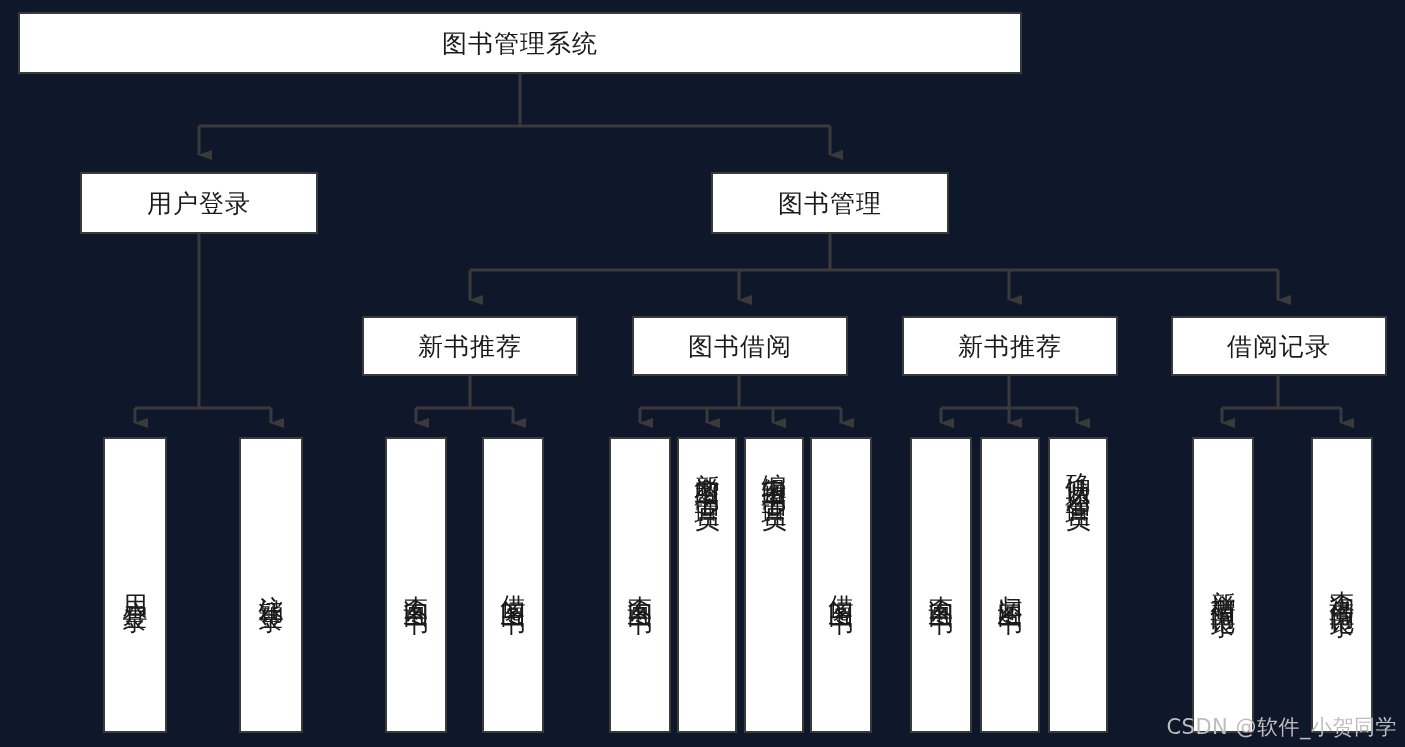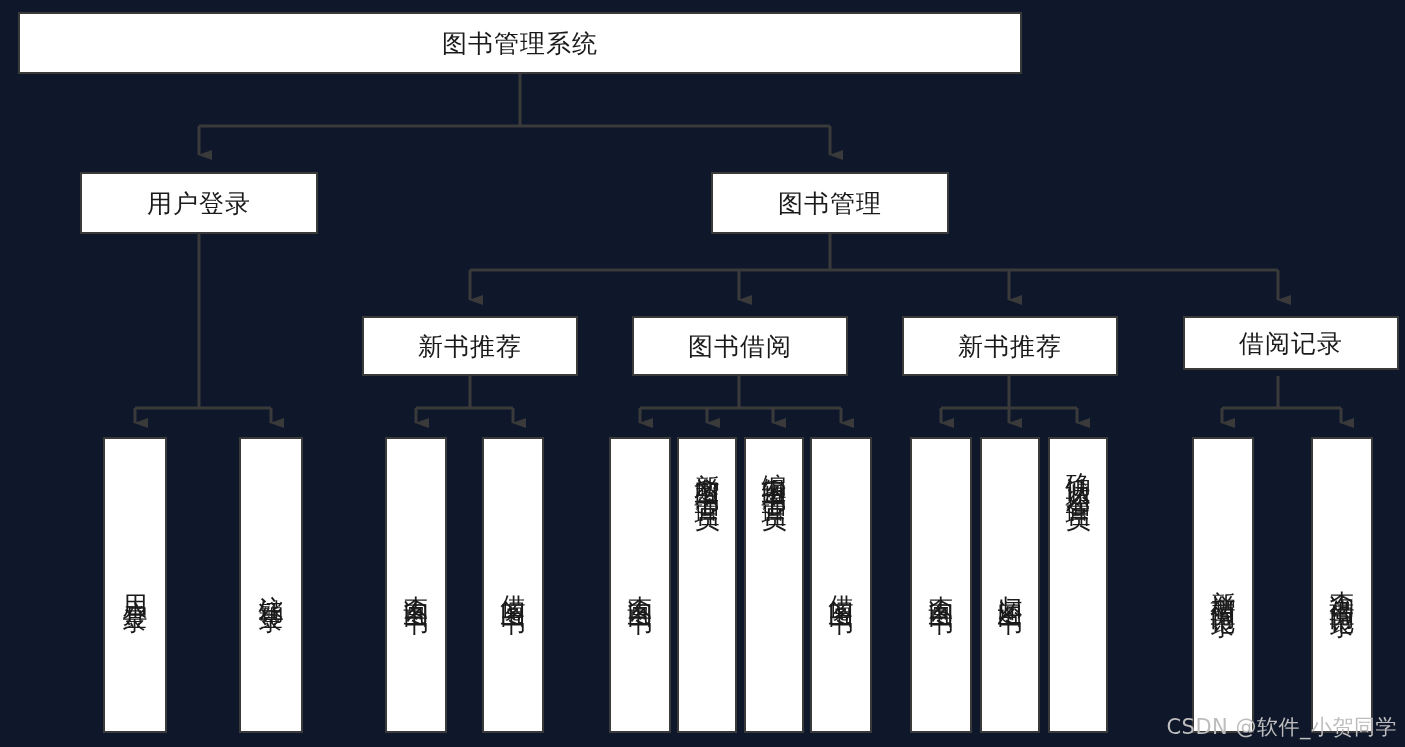--- a/index.html
+++ b/index.html
@@ -147,21 +147,21 @@
   </div>
 
   <div class="node horiz" style="left:632px; top:316px; width:216px; height:60px;">
     <span class="lbl">图书借阅</span>
   </div>
 
   <div class="node horiz" style="left:902px; top:316px; width:216px; height:60px;">
     <span class="lbl">新书推荐</span>
   </div>
 
-  <div class="node horiz" style="left:1171px; top:316px; width:216px; height:54px;margin-left:12px;">
+  <div class="node horiz" style="left:1171px; top:316px; width:216px; height:60px;">
     <span class="lbl">借阅记录</span>
   </div>
 
   <div class="node vert mid" style="left:103px; top:437px; width:64px; height:296px;">
     <span class="lbl">用户登录</span>
   </div>
 
   <div class="node vert mid" style="left:239px; top:437px; width:64px; height:296px;">
     <span class="lbl">注销登录</span>
   </div>

